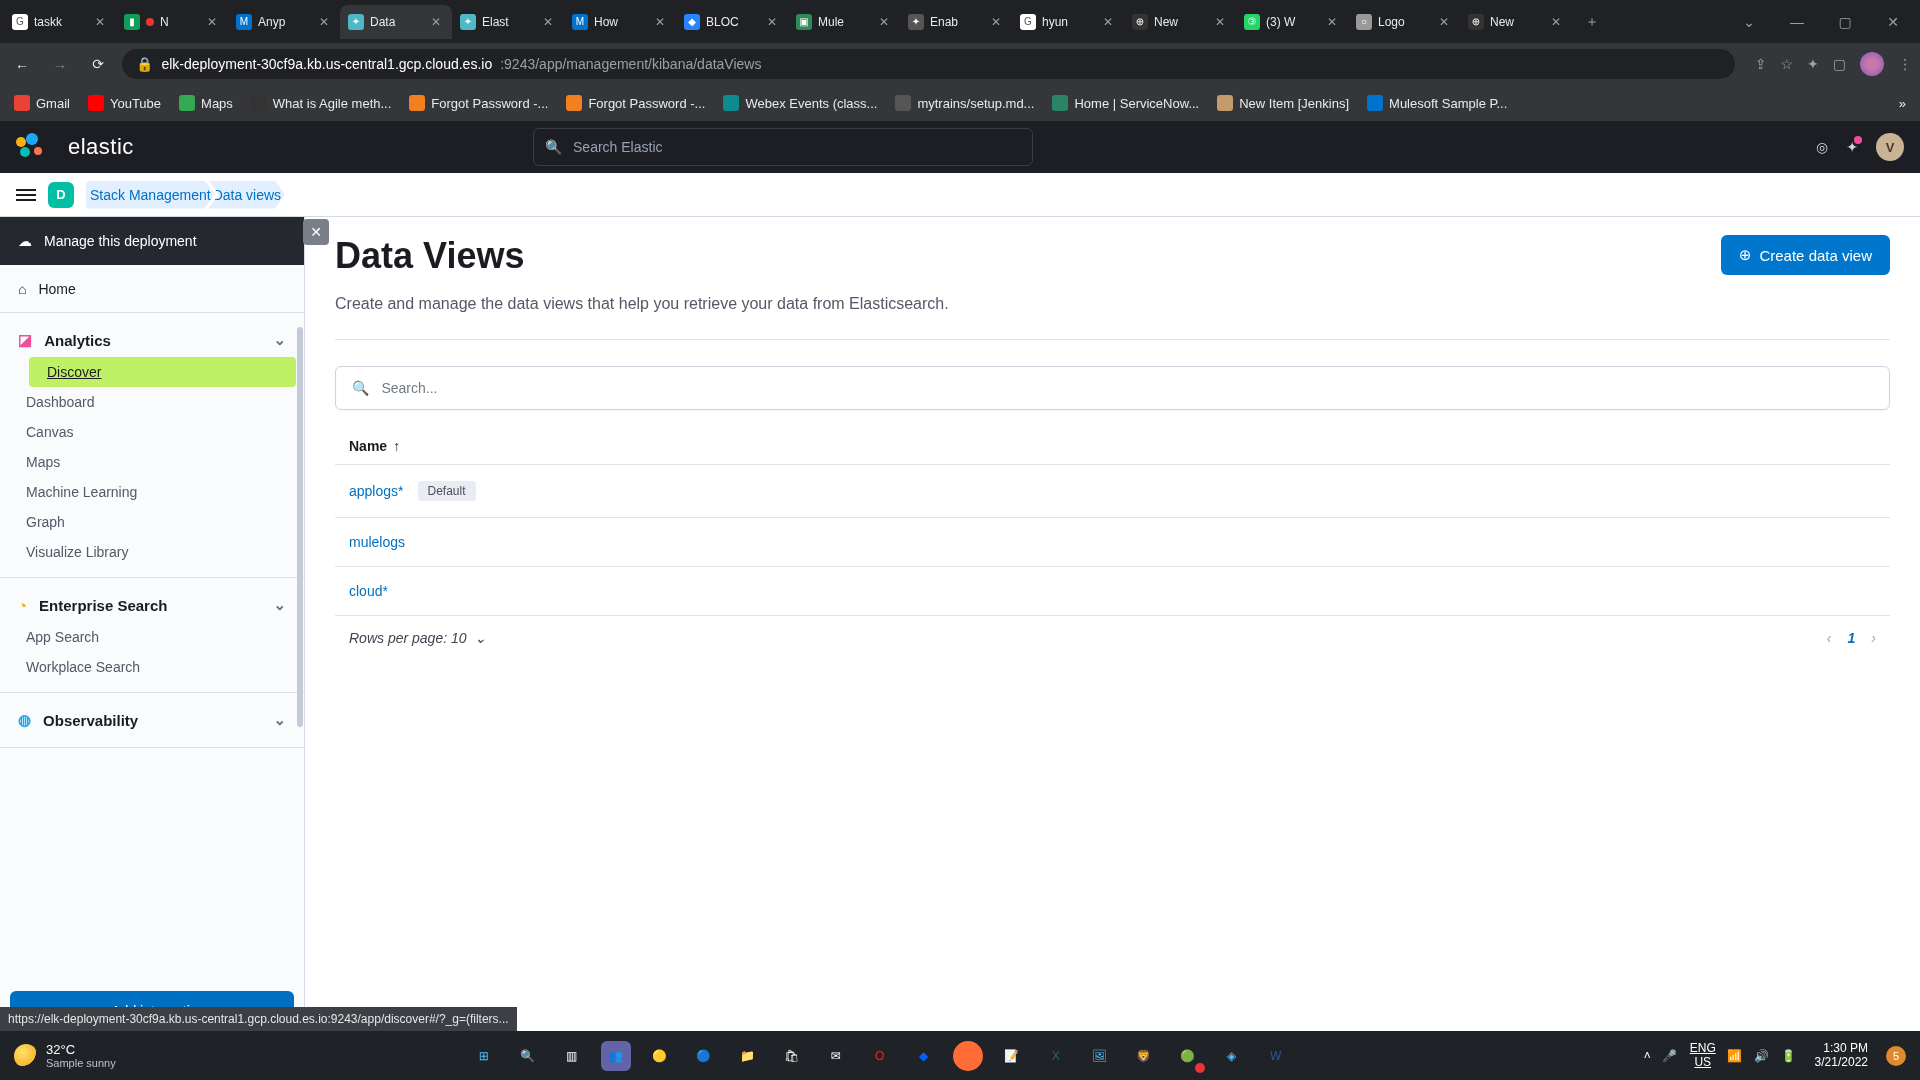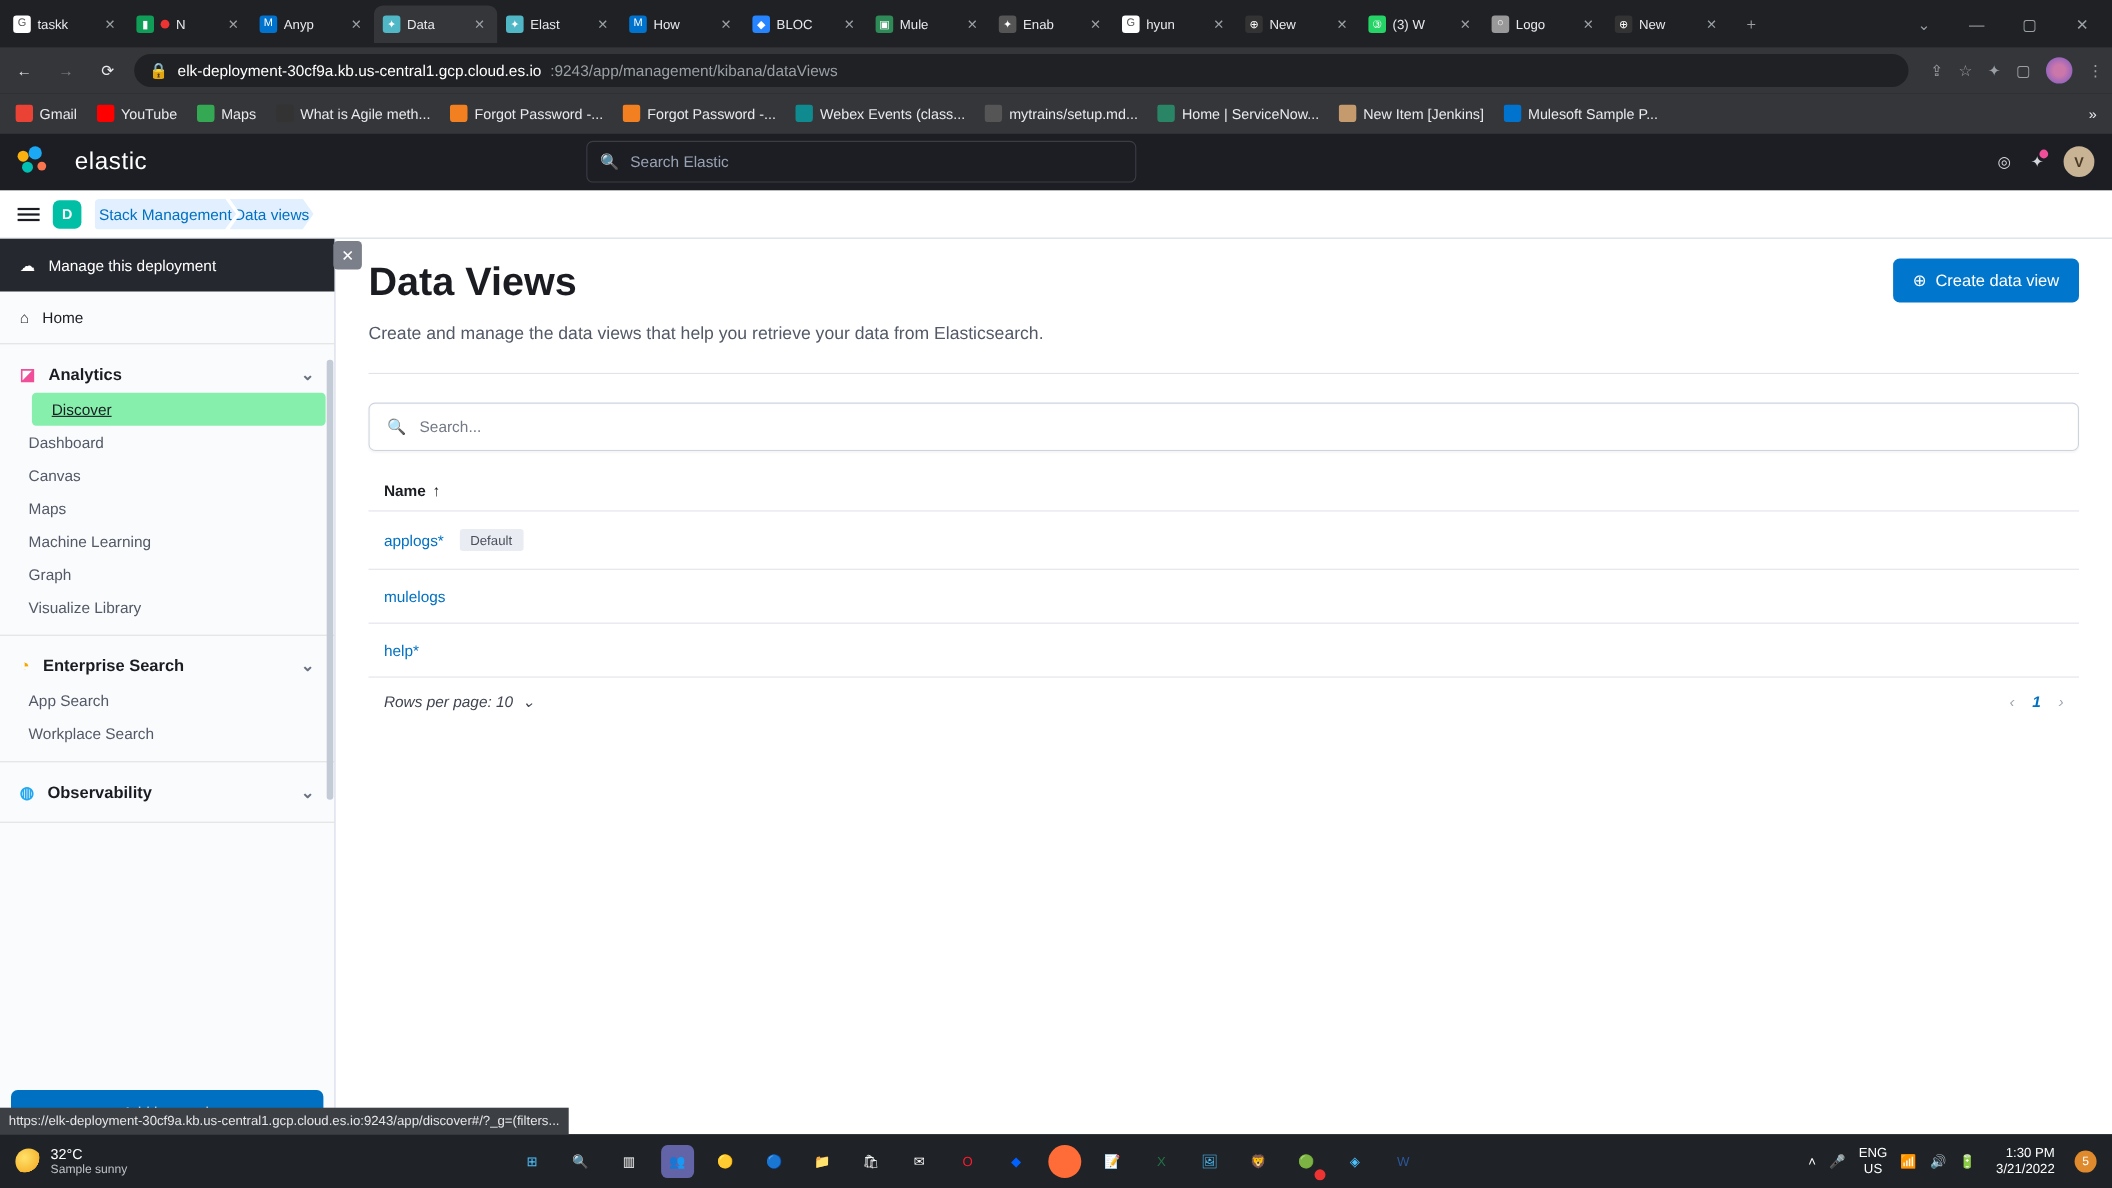--- a/index.html
+++ b/index.html
@@ -64,21 +64,21 @@
   .content { position:absolute; top:217px; left:0; right:0; bottom:49px; display:flex; }
 
   
   .sidebar { width:305px; height:100%; display:flex; flex-direction:column; background:#fafbfd; border-right:1px solid #d3dae6; position:relative; }
   .sb-dark { background:var(--sidebar-dark); color:#fff; height:48px; display:flex; align-items:center; gap:12px; padding:0 18px; font-weight:500; }
   .sb-home { height:48px; display:flex; align-items:center; gap:12px; padding:0 18px; border-bottom:1px solid var(--elastic-border); }
   .sb-group { padding:10px 0; border-bottom:1px solid var(--elastic-border); }
   .sb-grouphdr { display:flex; align-items:center; gap:12px; padding:8px 18px; font-weight:600; font-size:15px; }
   .sb-grouphdr .chev { margin-left:auto; color:#69707f; }
   .sb-item { padding:7px 18px 7px 18px; color:var(--elastic-subtext); font-size:14px; cursor:pointer; border-radius:4px; margin:0 8px; }
-  .sb-item.active { background:#86efac; color:#1a1c21; text-decoration:underline;margin-left:29px; }
+  .sb-item.active { background:#bef264; color:#1a1c21; text-decoration:underline;margin-left:29px; }
   .sb-add { position:absolute; bottom:0; left:10px; right:10px; height:40px; background:var(--elastic-link); color:#fff; border-radius:6px 6px 0 0; display:flex; align-items:center; justify-content:center; gap:8px; font-weight:500; }
   .sb-scroll { position:absolute; right:0; top:110px; bottom:0; width:8px; background:transparent; }
   .sb-thumb { position:absolute; right:1px; top:0; width:6px; height:400px; background:#c3cbd6; border-radius:3px; }
 
   
   .main { flex:1; padding:18px 30px; position:relative; }
   .closebadge { position:absolute; left:0; top:2px; width:26px; height:26px; border-radius:4px; background:#7a7f89; color:#fff; display:flex; align-items:center; justify-content:center; font-size:14px; transform:translateX(-2px); }
   .pagehdr { display:flex; align-items:flex-start; }
   h1 { margin:0; font-size:36px; font-weight:700; color:#1a1c21; }
   .cta { margin-left:auto; height:40px; border-radius:6px; background:#0077cc; color:#fff; display:flex; align-items:center; gap:8px; padding:0 18px; font-weight:500; border:none; font-size:15px; }
@@ -93,21 +93,21 @@
   .pgn .cur { color:var(--elastic-link); font-weight:600; }
 
   
   .statusline { position:absolute; left:0; bottom:49px; height:24px; background:#3c3f44; color:#e5e6e8; font-size:12px; padding:0 8px; display:flex; align-items:center; z-index:5; }
   .taskbar { position:absolute; left:0; right:0; bottom:0; height:49px; background:#1f2226; display:flex; align-items:center; padding:0 14px; color:#fff; font-size:12px; }
   .weather { display:flex; align-items:center; gap:8px; }
   .wicon { width:24px; height:24px; border-radius:50%; background:radial-gradient(circle at 35% 35%, #ffe26a, #f7b733 60%, transparent 62%); }
   .tbicons { flex:1; display:flex; align-items:center; justify-content:center; gap:14px; }
   .tbi { width:30px; height:30px; border-radius:4px; display:flex; align-items:center; justify-content:center; }
   .tray { display:flex; align-items:center; gap:12px; }
-  .langblk { text-align:center; line-height:1.1; }
+  .langblk { text-align:center; line-height:1.1;text-decoration:underline; }
   .timeblk { text-align:right; line-height:1.1; margin-left:6px; }
   .notif { width:20px; height:20px; border-radius:50%; background:#e08a2e; display:flex; align-items:center; justify-content:center; font-size:11px; margin-left:6px; }
   .logo-cluster span { position:absolute; border-radius:50%; }
 </style>
 </head>
 <body>
 
 <div class="chrome">
   <div class="tabstrip">
 
@@ -372,21 +372,21 @@
 
     <div id="rows">
         <div class="row">
           <a href="#">applogs*</a>
           <span class="badge">Default</span>
         </div>
         <div class="row">
           <a href="#">mulelogs</a>
         </div>
         <div class="row">
-          <a href="#">help*</a>
+          <a href="#">cloud*</a>
         </div>
       </div>
 
     <div class="tfoot">
       <div style="display:flex;align-items:center;gap:8px">
         <span>Rows per page: 10</span>
         <span>⌄</span>
       </div>
       <div class="pgn">
         <span>‹</span>

